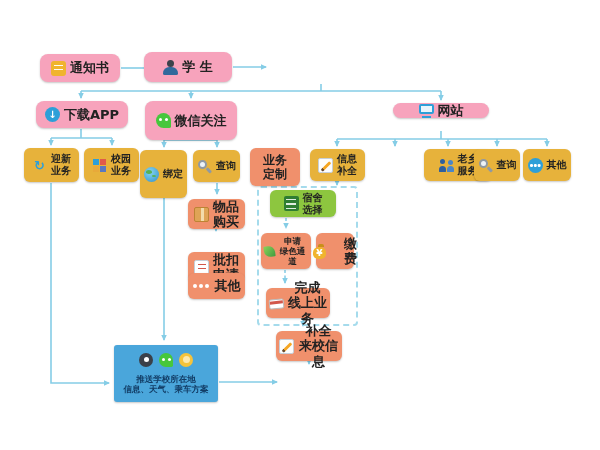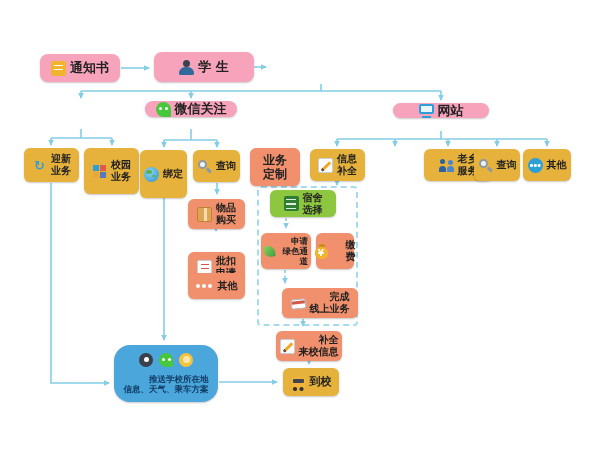--- a/index.html
+++ b/index.html
@@ -4,27 +4,27 @@
 <style>
   html,body{margin:0;padding:0;background:#fff}
   .stage{position:relative;width:600px;height:450px;background:#fff;overflow:hidden;
          font-family:"DejaVu Sans","Liberation Sans",sans-serif}
   .wires{position:absolute;left:0;top:0;z-index:0;pointer-events:none}
   .node{position:absolute;z-index:1;display:flex;align-items:center;justify-content:center;gap:4px;
         border-radius:6px;font-weight:bold;color:#222;box-shadow:0 1px 2px rgba(0,0,0,.22);
         box-sizing:border-box;padding:1px 3px}
   .pink{background:#F7A3BC;font-size:13px;border-radius:8px}
   .yellow{background:#E7B23B;font-size:10px}
-  .salmon{background:#F0906C;font-size:10px}
+  .salmon{background:#F0906C;font-size:13px}
   .green{background:#8DC63F;font-size:10px}
-  .lbl{white-space:pre-line;text-align:right;line-height:1.18}
+  .lbl{white-space:pre-line;text-align:center;line-height:1.18}
   .biz{font-size:12px}
   .tiny{font-size:8.5px}
   .dashedarea{position:absolute;z-index:0;border:2px dashed #A5DBEC;border-radius:4px}
-  .pushbox{position:absolute;z-index:1;background:#4AA6DB;border-radius:16px;display:flex;flex-direction:column;
+  .pushbox{position:absolute;z-index:1;background:#4AA6DB;border-radius:3px;display:flex;flex-direction:column;
            align-items:center;justify-content:center;gap:7px;color:#123d66;font-weight:bold;font-size:8.5px;
            box-shadow:0 1px 2px rgba(0,0,0,.22)}
   .pushbox .icons{display:flex;gap:6px}
 
   
   .ic{width:15px;height:15px;position:relative;flex:none}
   .ic-doc{background:#f0b42e;border-radius:3px}
   .ic-doc::after{content:"";position:absolute;left:3px;top:4px;right:3px;height:8px;
     background:repeating-linear-gradient(rgba(255,255,255,.95) 0 1.5px,transparent 1.5px 4px)}
   .ic-person::before{content:"";position:absolute;top:0;left:4px;width:7px;height:7px;border-radius:50%;background:#3c424c}
@@ -135,40 +135,44 @@
       <path d="M285,270 V283" marker-end="url(#arw)"></path>
     </g>
   </svg>
 
   <div class="dashedarea" style="left:257px;top:186px;width:97px;height:136px"></div>
 
   <div class="node pink" style="left:40px;top:54px;width:80px;height:28px">
     <span class="ic ic-doc"></span>
     <span class="lbl">通知书</span>
   </div>
-  <div class="node pink" style="left:154px;top:52px;width:100px;height:30px">
+  <div class="node pink" style="left:144px;top:52px;width:88px;height:30px">
     <span class="ic ic-person"></span>
     <span class="lbl">学 生</span>
   </div>
 
-  <div class="node pink" style="left:145px;top:101px;width:92px;height:16px">
+  <div class="node pink" style="left:36px;top:101px;width:92px;height:27px">
+    <span class="ic ic-download"></span>
+    <span class="lbl">下载APP</span>
+  </div>
+  <div class="node pink" style="left:145px;top:101px;width:92px;height:39px">
     <span class="ic ic-wechat"></span>
     <span class="lbl">微信关注</span>
   </div>
   <div class="node pink" style="left:393px;top:103px;width:96px;height:15px">
     <span class="ic ic-monitor"></span>
     <span class="lbl">网站</span>
   </div>
 
   <div class="node yellow" style="left:24px;top:148px;width:55px;height:34px">
     <span class="ic ic-refresh"></span>
     <span class="lbl">迎新
 业务</span>
   </div>
-  <div class="node yellow" style="left:84px;top:148px;width:55px;height:46px">
+  <div class="node yellow" style="left:84px;top:148px;width:55px;height:34px">
     <span class="ic ic-campus"></span>
     <span class="lbl">校园
 业务</span>
   </div>
   <div class="node yellow" style="left:140px;top:150px;width:47px;height:48px">
     <span class="ic ic-earth"></span>
     <span class="lbl">绑定</span>
   </div>
   <div class="node yellow" style="left:193px;top:150px;width:47px;height:32px">
     <span class="ic ic-search"></span>
@@ -219,34 +223,30 @@
   </div>
   <div class="node salmon tiny" style="left:261px;top:233px;width:50px;height:36px;gap:2px">
     <span class="ic ic-leaf" style="width:11px;height:11px"></span>
     <span class="lbl">申请
 绿色通道</span>
   </div>
   <div class="node salmon" style="left:316px;top:233px;width:38px;height:36px;gap:18px">
     <span class="ic ic-moneybag" style="width:13px"></span>
     <span class="lbl">缴费</span>
   </div>
-  <div class="node salmon" style="left:282px;top:288px;width:76px;height:30px">
+  <div class="node salmon" style="left:266px;top:288px;width:64px;height:30px">
     <span class="ic ic-card"></span>
     <span class="lbl">完成
 线上业务</span>
   </div>
 
   <div class="node salmon" style="left:276px;top:331px;width:66px;height:30px">
     <span class="ic ic-pencil"></span>
     <span class="lbl">补全
 来校信息</span>
-  </div>
-  <div class="node yellow" style="left:283px;top:368px;width:56px;height:28px;font-size:11px">
-    <span class="ic ic-bus"></span>
-    <span class="lbl">到校</span>
   </div>
 
   <div class="pushbox" style="left:114px;top:345px;width:104px;height:57px">
     <span class="icons">
       <span class="ic ic-appdark" style="width:14px;height:14px"></span>
       <span class="ic ic-wechat" style="width:14px;height:14px"></span>
       <span class="ic ic-sun" style="width:14px;height:14px"></span>
     </span>
     <span class="lbl">推送学校所在地
 信息、天气、乘车方案</span>

